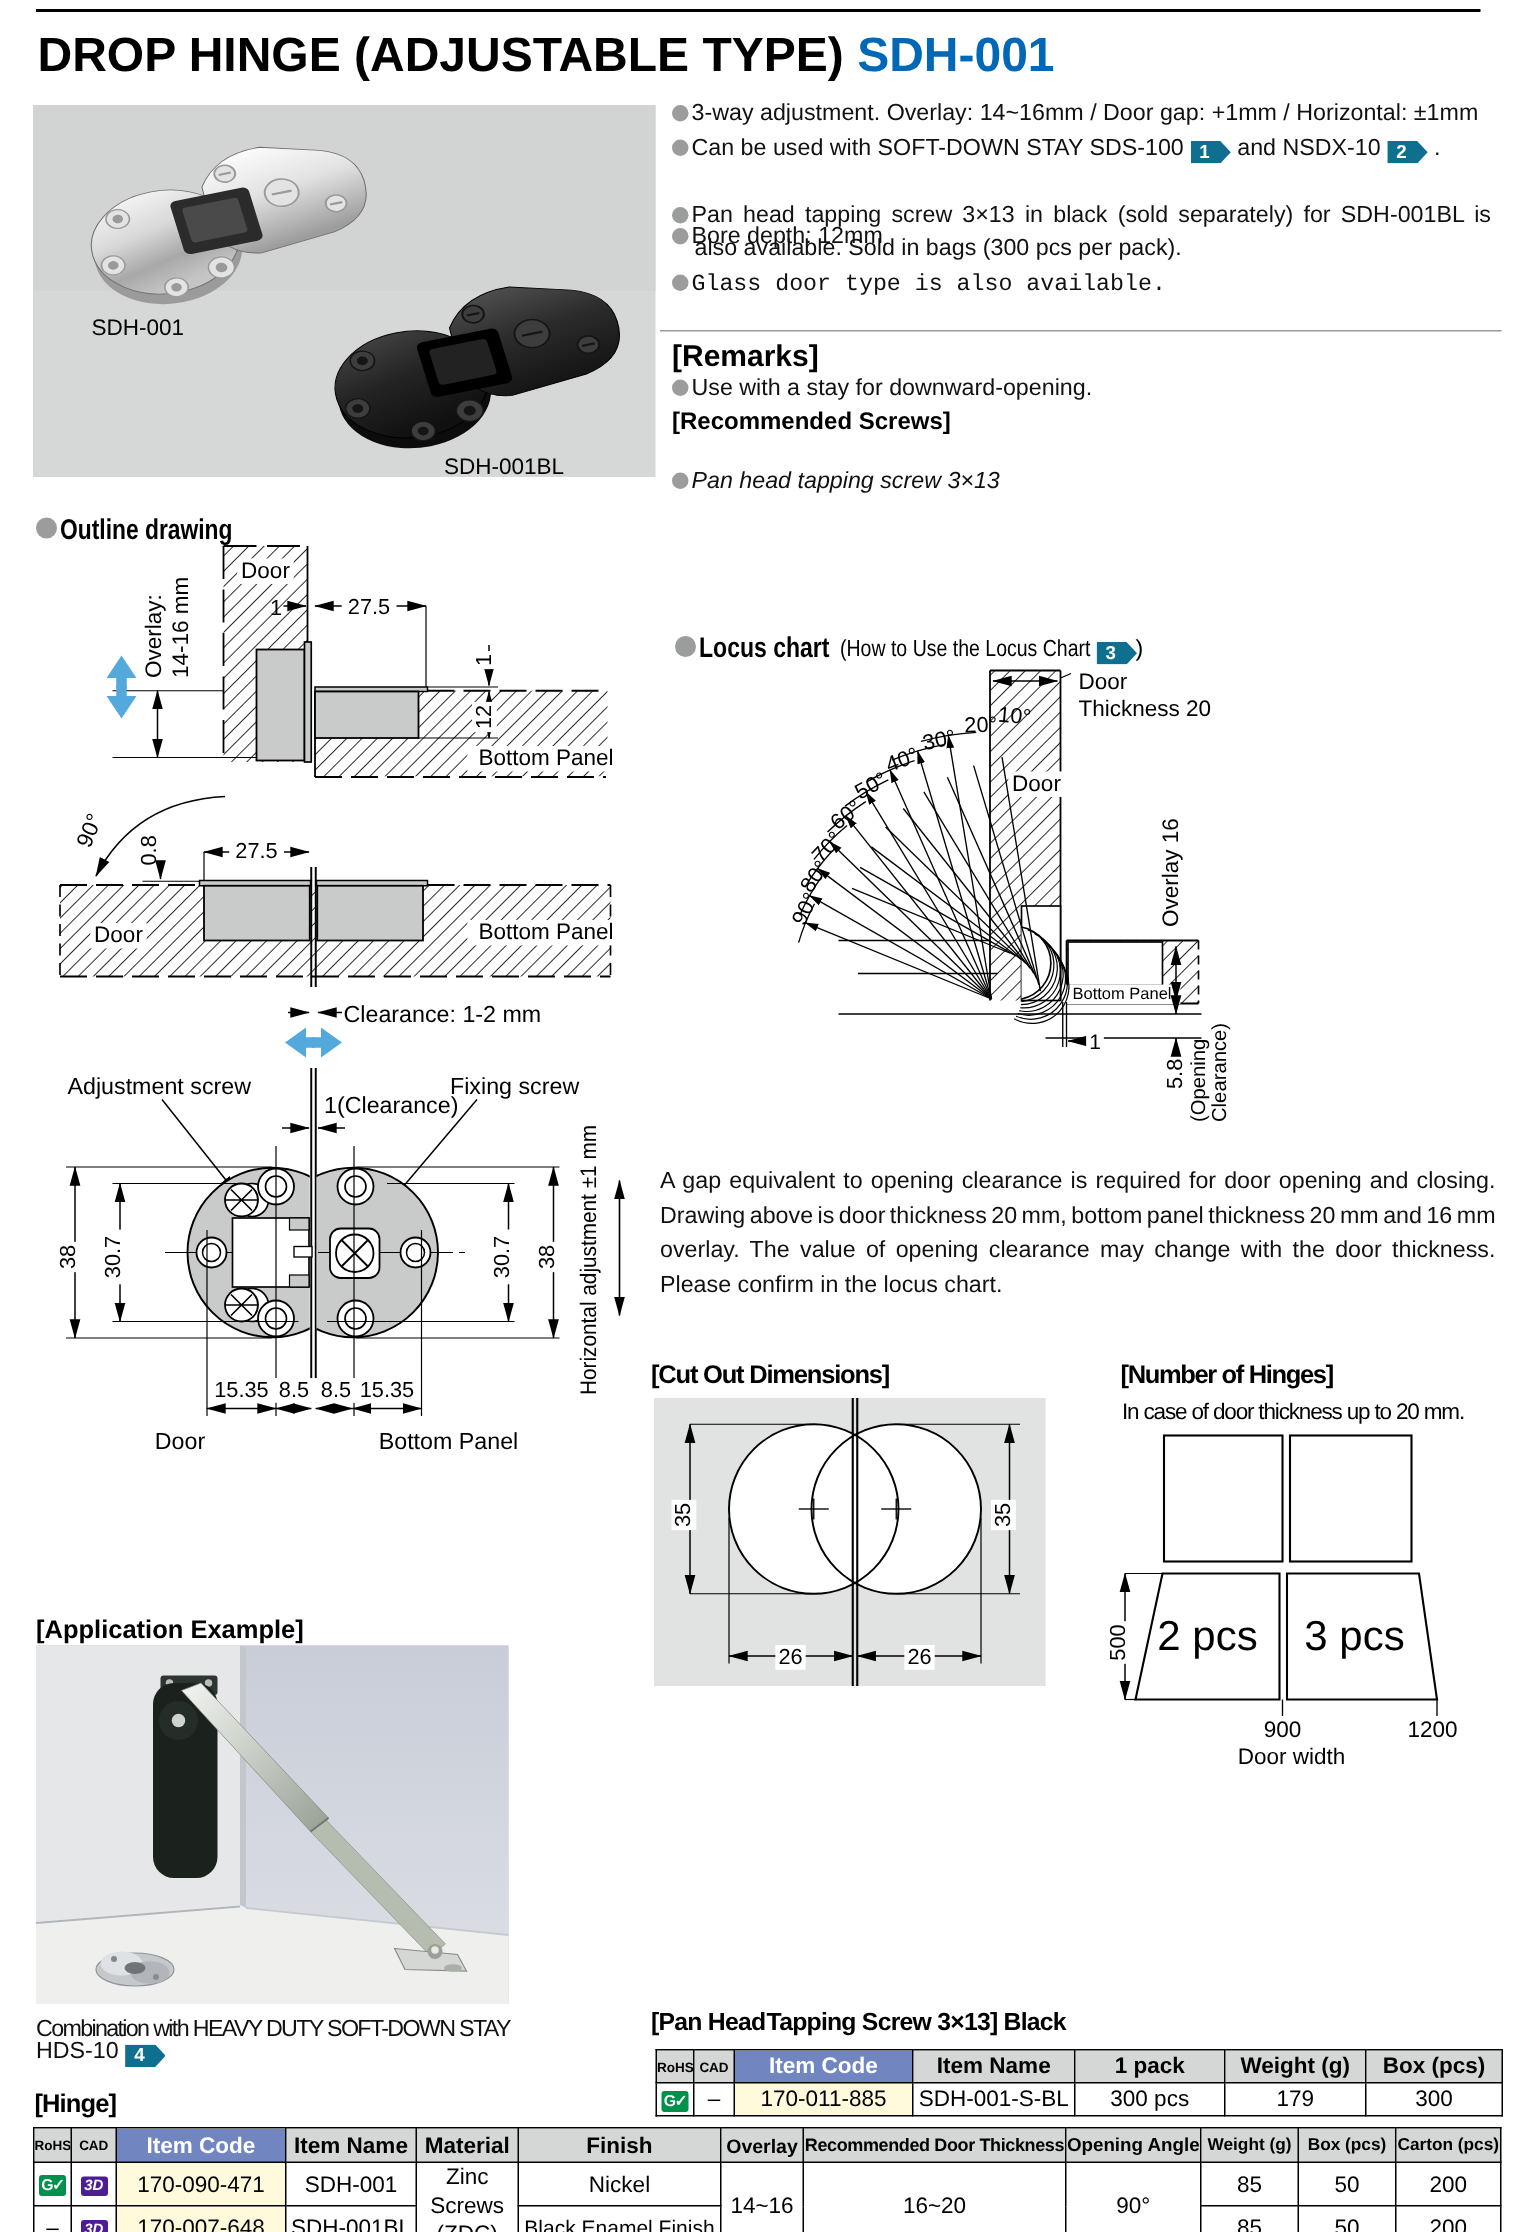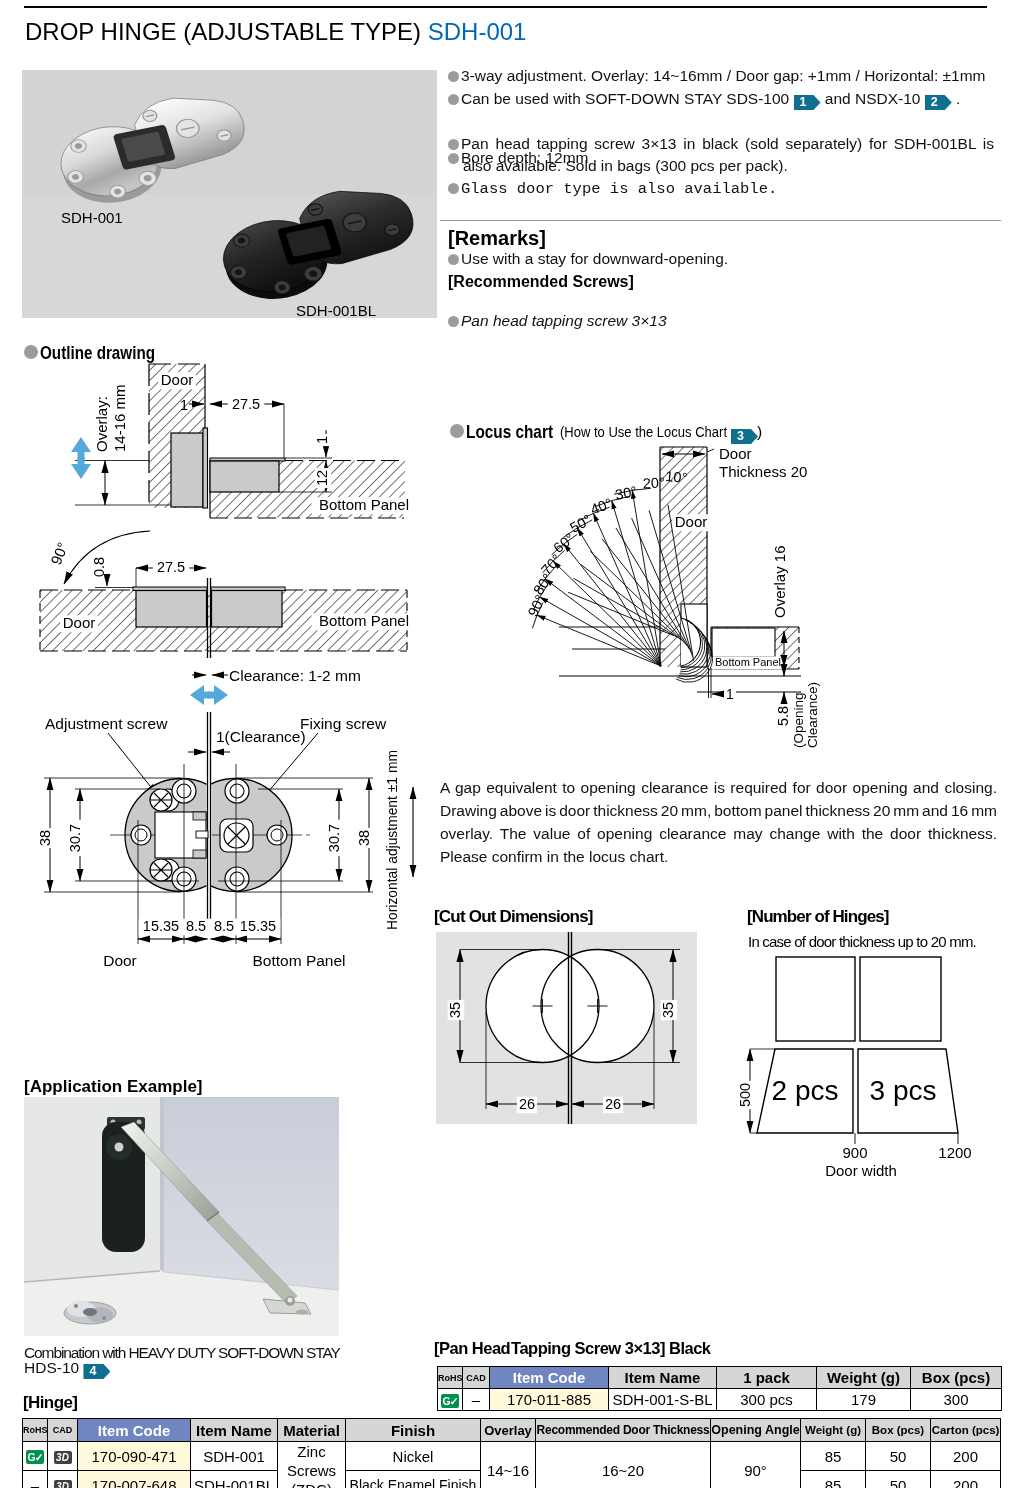--- a/index.html
+++ b/index.html
@@ -8,21 +8,21 @@
 .badge{display:inline-block;width:27px;height:15px;background:#0f6f8e;color:#fff;font-weight:bold;font-size:12.5px;text-align:left;line-height:15px;vertical-align:-2px;clip-path:polygon(0 0,20px 0,27px 7.5px,20px 15px,0 15px);padding-left:6px}
 .ft{font-size:15.5px;color:#111;white-space:nowrap}
 table{border-collapse:collapse;table-layout:fixed}
 td,th{border:1px solid #000;text-align:center;vertical-align:middle;padding:0;overflow:hidden;white-space:nowrap}
 .hdr{background:#d5d6d6;font-weight:bold;font-size:15px}
 .hdrs{background:#d5d6d6;font-weight:bold}
 .ic{background:#7186c0;color:#fff;font-weight:bold;font-size:15px}
 .yel{background:#fffadb}
 .cell{font-size:15px}
 .gb{display:inline-block;width:18px;height:14px;background:#00914c;border-radius:2px;color:#fff;font-weight:bold;font-size:10.5px;line-height:14px;text-align:center;letter-spacing:-1px}
-.db{display:inline-block;width:18px;height:13px;background:#404040;border-radius:2px;color:#fff;font-weight:bold;font-size:10px;line-height:13px;text-align:center;font-style:italic}
+.db{display:inline-block;width:18px;height:13px;background:#4c1d95;border-radius:2px;color:#fff;font-weight:bold;font-size:10px;line-height:13px;text-align:center;font-style:italic}
 .pline{position:absolute;left:440px;width:557px;font-size:15.5px;color:#111;white-space:nowrap}
 </style></head><body>
 <svg class="a" style="left:0;top:0" width="1011" height="1488" viewBox="0 0 1011 1488" font-family="Liberation Sans,sans-serif">
     <defs>
 <marker id="ar" viewBox="0 0 12 8" markerWidth="13" markerHeight="9" refX="11.5" refY="4" orient="auto-start-reverse" markerUnits="userSpaceOnUse">
         <path d="M12,4 L0,0.7 L0,7.3 Z"></path>
       </marker>
 <marker id="ar2" viewBox="0 0 9 6" markerWidth="9" markerHeight="6" refX="8.5" refY="3" orient="auto-start-reverse" markerUnits="userSpaceOnUse">
         <path d="M9,3 L0,0.4 L0,5.6 Z"></path>
       </marker>
@@ -442,21 +442,21 @@
       <ellipse cx="302" cy="1312" rx="6" ry="2.5" fill="#aab0a7"></ellipse>
       <ellipse cx="90" cy="1313" rx="26" ry="11" fill="#c6c9cc" stroke="#90959a" stroke-width="0.8"></ellipse>
       <ellipse cx="81" cy="1309" rx="14" ry="8" fill="#dfe2e4"></ellipse>
       <ellipse cx="100" cy="1315" rx="13" ry="7.5" fill="#b2b6ba"></ellipse>
       <ellipse cx="90" cy="1312" rx="7" ry="4" fill="#6f7478"></ellipse>
       <circle cx="76" cy="1306" r="2" fill="#82878b"></circle>
       <circle cx="104" cy="1318" r="2" fill="#888d91"></circle>
     </g>
   </svg>
 <div class="a" style="left:24px;top:6px;width:963px;height:2px;background:#000"></div>
-<div class="a" style="left:25px;top:18px;font-size:24px;font-weight:normal;color:#000">DROP HINGE (ADJUSTABLE TYPE) <span style="color:#0068b7">SDH-001</span></div>
+<div class="a" style="left:25px;top:18px;font-size:32px;font-weight:bold;color:#000">DROP HINGE (ADJUSTABLE TYPE) <span style="color:#0068b7">SDH-001</span></div>
 <div class="a ft" style="left:448px;top:67px;"><span class="bu"></span>3-way adjustment. Overlay: 14~16mm / Door gap: +1mm / Horizontal: ±1mm</div>
 <div class="a ft" style="left:448px;top:90px;"><span class="bu"></span>Can be used with SOFT-DOWN STAY SDS-100 <span class="badge">1</span> and NSDX-10 <span class="badge">2</span> .</div>
 <div class="a ft" style="left:448px;top:112px;margin-top:37px;"><span class="bu"></span>Bore depth: 12mm</div>
 <div class="a ft" style="left:448px;top:135px;width:546px;text-align:justify;text-align-last:justify;white-space:normal;"><span class="bu"></span>Pan head tapping screw 3×13 in black (sold separately) for SDH-001BL is</div>
 <div class="a ft" style="left:463px;top:157px;">also available. Sold in bags (300 pcs per pack).</div>
 <div class="a ft" style="left:448px;top:180px;font-family:Liberation Mono, monospace;"><span class="bu"></span>Glass door type is also available.</div>
 <div class="a" style="left:440px;top:220px;width:561px;height:1px;background:#999"></div>
 <div class="a b" style="left:448px;top:227px;font-size:20px">[Remarks]</div>
 <div class="a ft" style="left:448px;top:250px;"><span class="bu"></span>Use with a stay for downward-opening.</div>
 <div class="a b" style="left:448px;top:273px;font-size:16px">[Recommended Screws]</div>

